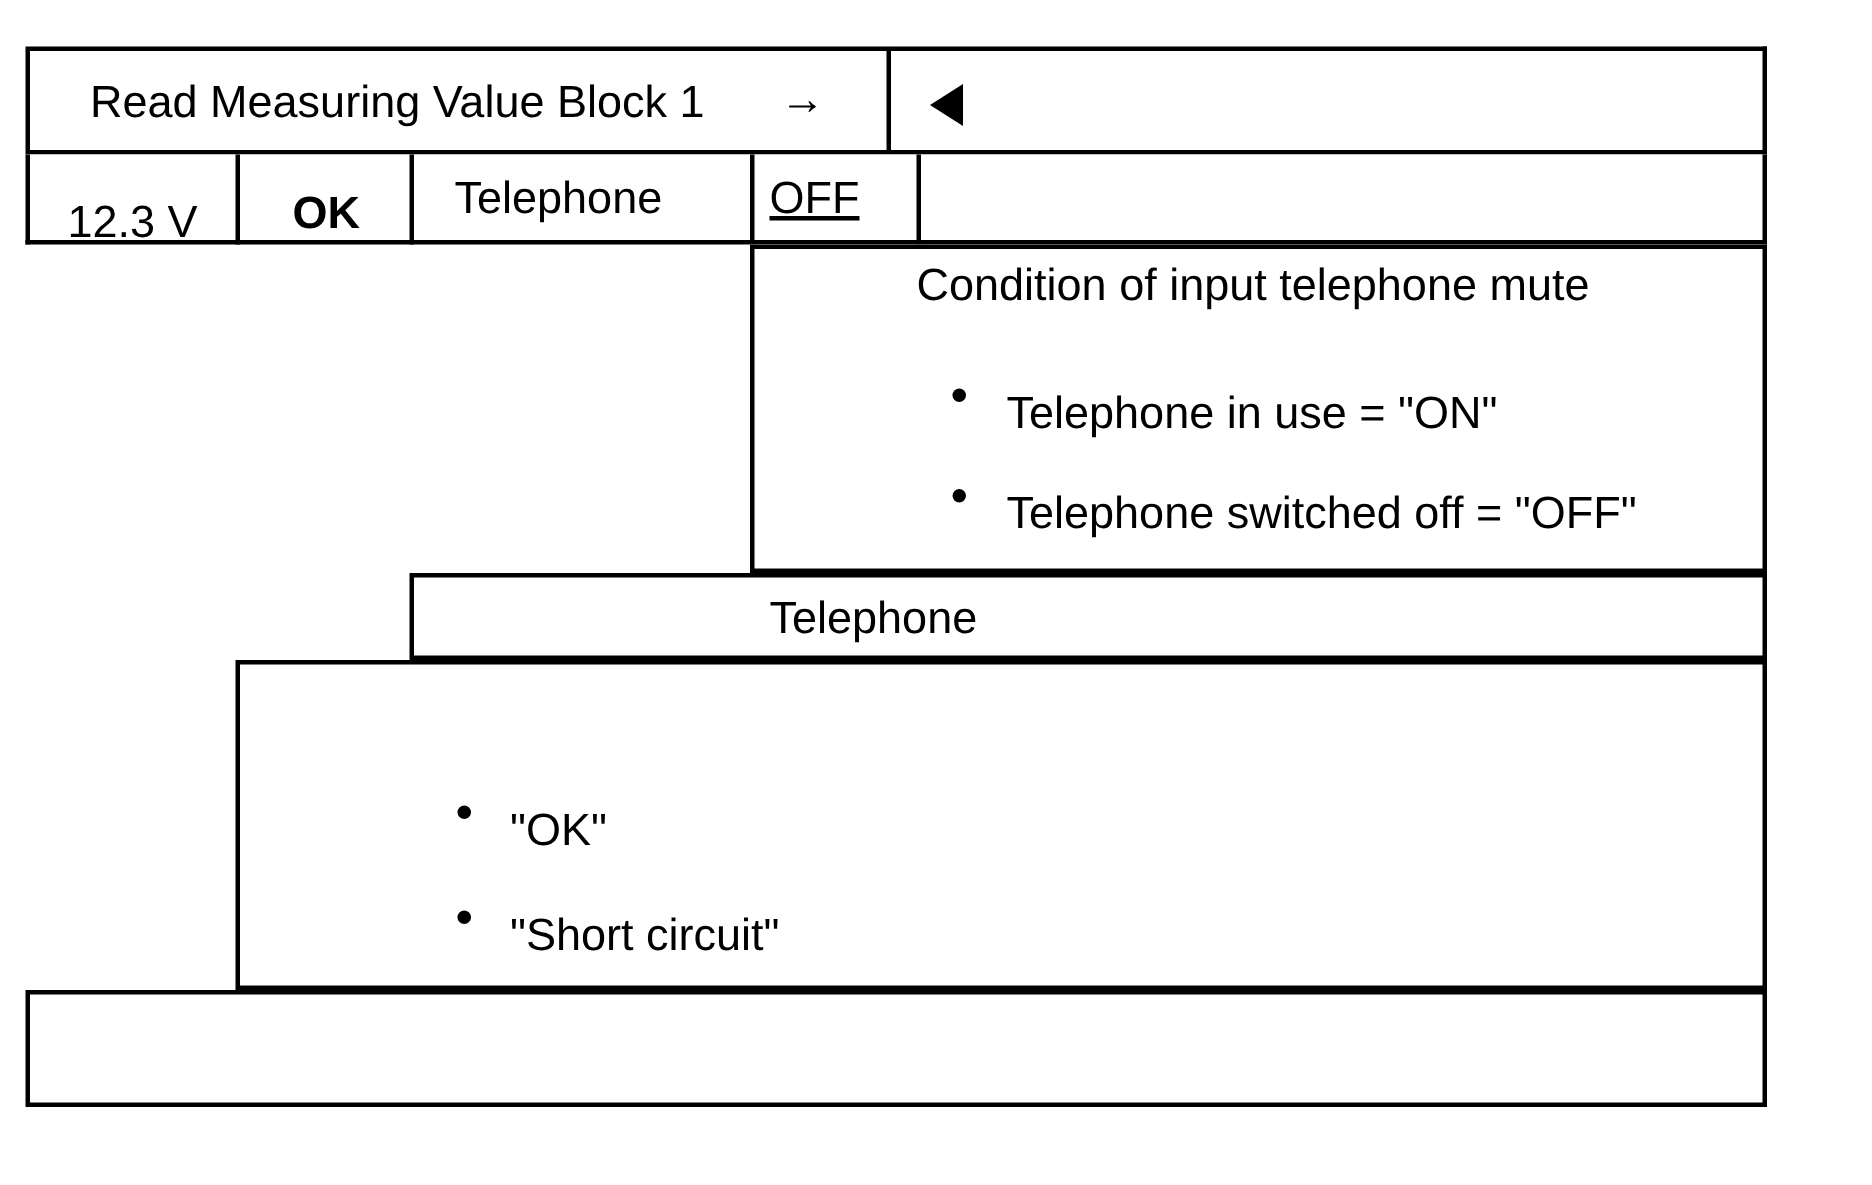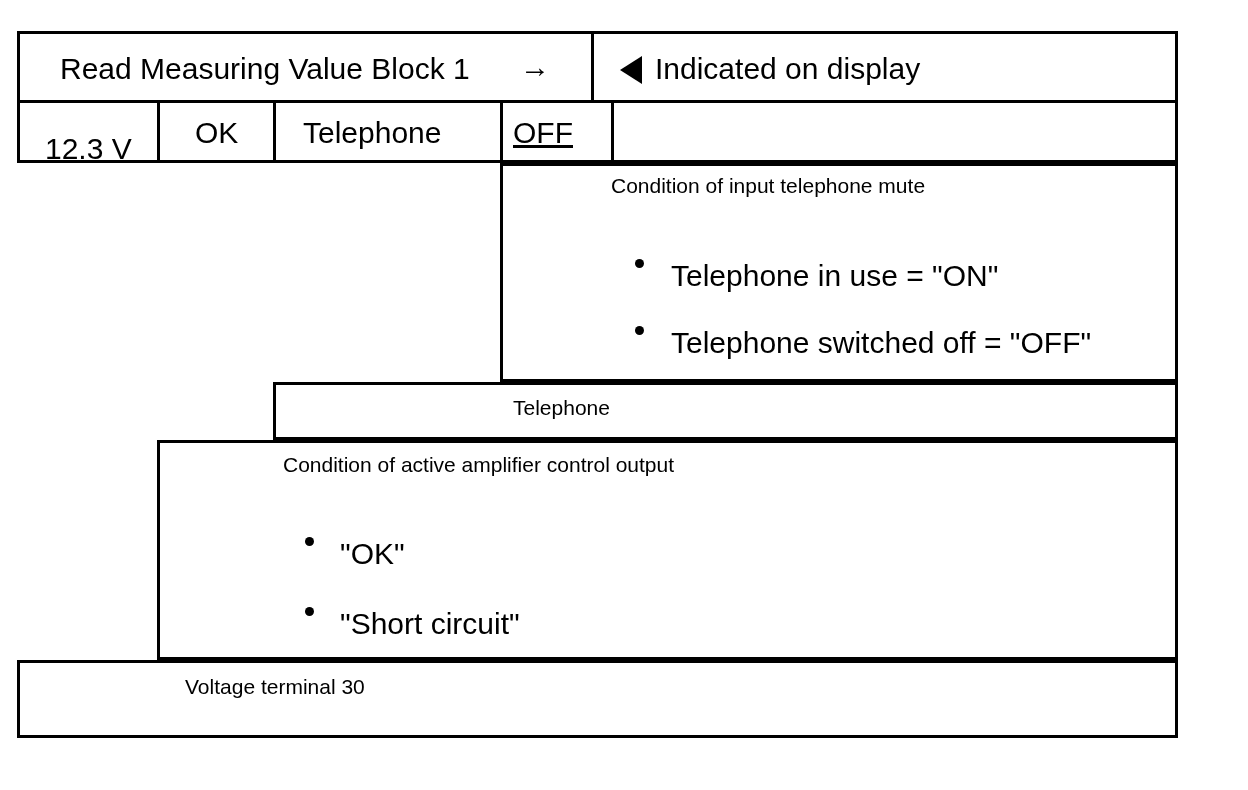--- a/index.html
+++ b/index.html
@@ -25,32 +25,32 @@
   #hdr-ind{left:655px;top:54px;}
   #tri{position:absolute;left:620px;top:56px;width:0;height:0;
        border-top:14px solid transparent;border-bottom:14px solid transparent;
        border-right:22px solid #000;}
 
   
   #val-row{left:17px;top:103px;width:1161px;height:60px;border-top:none;}
   .vdiv{position:absolute;top:103px;width:3px;height:60px;background:#000;}
   #vd1{left:157px;} #vd2{left:273px;} #vd3{left:500px;} #vd4{left:611px;}
   #v1{left:45px;top:118px;margin-top:16px;}
-  #v2{left:195px;top:118px;}
+  #v2{left:195px;top:128px;font-weight:bold;}
   #v3{left:303px;top:118px;}
   #v4{left:513px;top:118px;text-decoration:underline;}
 
   
   #b-mute{left:500px;top:163px;width:678px;height:219px;}
   #b-tel{left:273px;top:382px;width:905px;height:58px;}
   #b-amp{left:157px;top:440px;width:1021px;height:220px;}
   #b-volt{left:17px;top:660px;width:1161px;height:78px;}
 
   
-  .dtitle{position:absolute;font-size:21px;white-space:nowrap;}
+  .dtitle{position:absolute;font-size:30px;white-space:nowrap;}
   .bullet-row{position:absolute;font-size:30px;white-space:nowrap;}
   .bullet-dot{position:absolute;width:9px;height:9px;background:#000;border-radius:50%;}
 
   #mute-title{left:611px;top:174px;}
   #mute-b1-dot{left:635px;top:259px;}
   #mute-b1{left:671px;top:259px;}
   #mute-b2-dot{left:635px;top:326px;}
   #mute-b2{left:671px;top:326px;}
 
   #tel-title{left:513px;top:396px;}
@@ -70,21 +70,20 @@
 
   <div class="box" id="hdr-left"></div>
   <div class="box" id="hdr-right"></div>
 
   <div class="txt" id="hdr-title">Read Measuring Value Block 1</div>
 
   <div class="txt" id="hdr-arrow">→</div>
 
   <div id="tri"></div>
 
-  <div class="txt" id="hdr-ind">Indicated on display</div>
 
   <div class="box" id="val-row"></div>
   <div class="vdiv" id="vd1"></div>
   <div class="vdiv" id="vd2"></div>
   <div class="vdiv" id="vd3"></div>
   <div class="vdiv" id="vd4"></div>
 
   <div class="txt" id="v1">12.3 V</div>
   <div class="txt" id="v2">OK</div>
   <div class="txt" id="v3">Telephone</div>
@@ -94,22 +93,20 @@
   <div class="dtitle" id="mute-title">Condition of input telephone mute</div>
   <div class="bullet-dot" id="mute-b1-dot"></div>
   <div class="bullet-row" id="mute-b1">Telephone in use = "ON"</div>
   <div class="bullet-dot" id="mute-b2-dot"></div>
   <div class="bullet-row" id="mute-b2">Telephone switched off = "OFF"</div>
 
   <div class="box" id="b-tel"></div>
   <div class="dtitle" id="tel-title">Telephone</div>
 
   <div class="box" id="b-amp"></div>
-  <div class="dtitle" id="amp-title">Condition of active amplifier control output</div>
   <div class="bullet-dot" id="amp-b1-dot"></div>
   <div class="bullet-row" id="amp-b1">"OK"</div>
   <div class="bullet-dot" id="amp-b2-dot"></div>
   <div class="bullet-row" id="amp-b2">"Short circuit"</div>
 
   <div class="box" id="b-volt"></div>
-  <div class="dtitle" id="volt-title">Voltage terminal 30</div>
 
 </div>
 
 </body></html>

